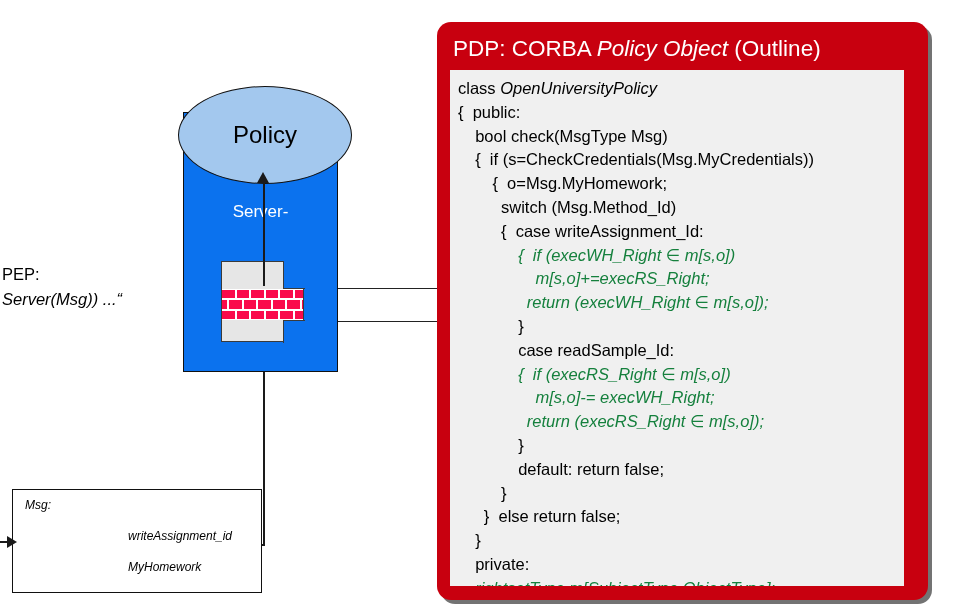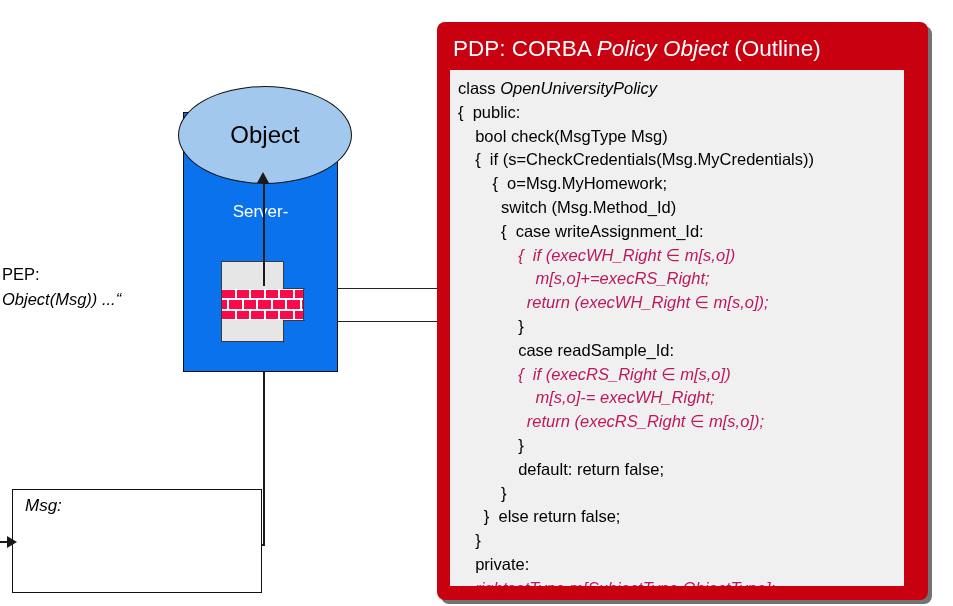--- a/index.html
+++ b/index.html
@@ -56,47 +56,47 @@
   
   #line-msg{left:233px;top:544px;width:32px;height:2px;z-index:9;background:#1a1a1a;}
 
   
   #conn-rect{left:300px;top:288px;width:177px;height:34px;z-index:8;
              border:1.5px solid #222;box-sizing:border-box;background:transparent;}
 
   
   #msg-box{left:12px;top:489px;width:250px;height:104px;
            background:#ffffff;border:1.5px solid #111;box-sizing:border-box;z-index:25;}
-  #msg-box .row{display:flex;font-style:italic;font-size:17px;color:#000;line-height:31px;gap:47px;}
+  #msg-box .row{display:flex;font-style:italic;font-size:12px;color:#000;line-height:31px;gap:47px;}
   #msg-box .k{width:56px;padding-left:12px;flex:none;}
   #msg-box .v{}
   #msg-arrow-line{left:0px;top:541px;width:14px;height:2px;z-index:26;background:#1a1a1a;}
   #msg-arrow-head{left:7px;top:536px;width:0;height:0;z-index:26;
                   border-top:6px solid transparent;border-bottom:6px solid transparent;
                   border-left:10px solid #1a1a1a;}
 
   
   #pdp-panel{left:437px;top:22px;width:491px;height:578px;
-             background:#C8000F;border-radius:8px;z-index:30;
+             background:#C8000F;border-radius:14px;z-index:30;
              box-shadow:4px 4px 0 rgba(0,0,0,.55);}
   #pdp-title{position:absolute;left:16px;top:14px;right:10px;
              color:#ffffff;font-size:22.5px;white-space:nowrap;}
   #pdp-title .i{font-style:italic;}
   #code-area{position:absolute;left:13px;top:48px;right:24px;bottom:14px;
              background:#F0F0F0;overflow:hidden;}
   #code-lines{padding:7px 0 0 8px;font-size:16.5px;line-height:23.8px;color:#000;
               white-space:pre;}
-  #code-lines .b{color:#be185d;font-style:italic;}
+  #code-lines .b{color:#15803d;font-style:italic;}
 </style>
 </head>
 <body>
 
 <div class="abs" id="pep-block">
   <div class="pep-title">PEP:</div>
-  <div class="pep-code">Object(Msg)) ...“</div>
+  <div class="pep-code">Server(Msg)) ...“</div>
 </div>
 
 <div class="abs" id="conn-rect"></div>
 
 <div class="abs" id="server-body"></div>
 
 <div class="abs" id="skeleton-label">
   <div>Server-</div>
 </div>
 
@@ -131,31 +131,36 @@
       <div style="position: absolute; top: 0px; height: 100%; width: 12.5px; left: 72.5px; background: rgb(250, 10, 75);"></div>
     </div>
   </div>
 
 <div class="abs" id="arrow-up"></div>
 <div class="abs" id="arrow-up-head"></div>
 <div class="abs" id="line-down"></div>
 <div class="abs" id="line-msg"></div>
 
 <div class="abs" id="server-ellipse">
-  <span class="lbl">Object</span>
+  <span class="lbl">Policy</span>
 </div>
 
 <div class="abs" id="msg-arrow-line"></div>
 <div class="abs" id="msg-arrow-head"></div>
 <div class="abs" id="msg-box">
   <div class="row">
     <span class="k">Msg:</span>
   </div>
   <div class="row">
     <span class="k"></span>
+    <span class="v">writeAssignment_id</span>
+  </div>
+  <div class="row">
+    <span class="k"></span>
+    <span class="v">MyHomework</span>
   </div>
 </div>
 
 <div class="abs" id="pdp-panel">
   <div id="pdp-title">
     <span>PDP: CORBA </span><span class="i">Policy Object</span><span> (Outline)</span>
   </div>
   <div id="code-area">
     <div id="code-lines"><div style="padding-left: 0px;"><span>class </span><span style="font-style: italic;">OpenUniversityPolicy</span></div><div style="padding-left: 0px;">{  public:</div><div style="padding-left: 17.2px;">bool check(MsgType Msg)</div><div style="padding-left: 17.2px;">{  if (s=CheckCredentials(Msg.MyCredentials))</div><div style="padding-left: 34.4px;">{  o=Msg.MyHomework;</div><div style="padding-left: 43px;">switch (Msg.Method_Id)</div><div style="padding-left: 43px;">{  case writeAssignment_Id:</div><div class="b" style="padding-left: 60.2px;">{  if (execWH_Right ∈ m[s,o])</div><div class="b" style="padding-left: 77.4px;">m[s,o]+=execRS_Right;</div><div class="b" style="padding-left: 68.8px;">return (execWH_Right ∈ m[s,o]);</div><div style="padding-left: 60.2px;">}</div><div style="padding-left: 60.2px;">case readSample_Id:</div><div class="b" style="padding-left: 60.2px;">{  if (execRS_Right ∈ m[s,o])</div><div class="b" style="padding-left: 77.4px;">m[s,o]-= execWH_Right;</div><div class="b" style="padding-left: 68.8px;">return (execRS_Right ∈ m[s,o]);</div><div style="padding-left: 60.2px;">}</div><div style="padding-left: 60.2px;">default: return false;</div><div style="padding-left: 43px;">}</div><div style="padding-left: 25.8px;">}  else return false;</div><div style="padding-left: 17.2px;">}</div><div style="padding-left: 17.2px;">private:</div><div class="b" style="padding-left: 17.2px;">rightsetType m[SubjectType,ObjectType];</div></div>
   </div>

